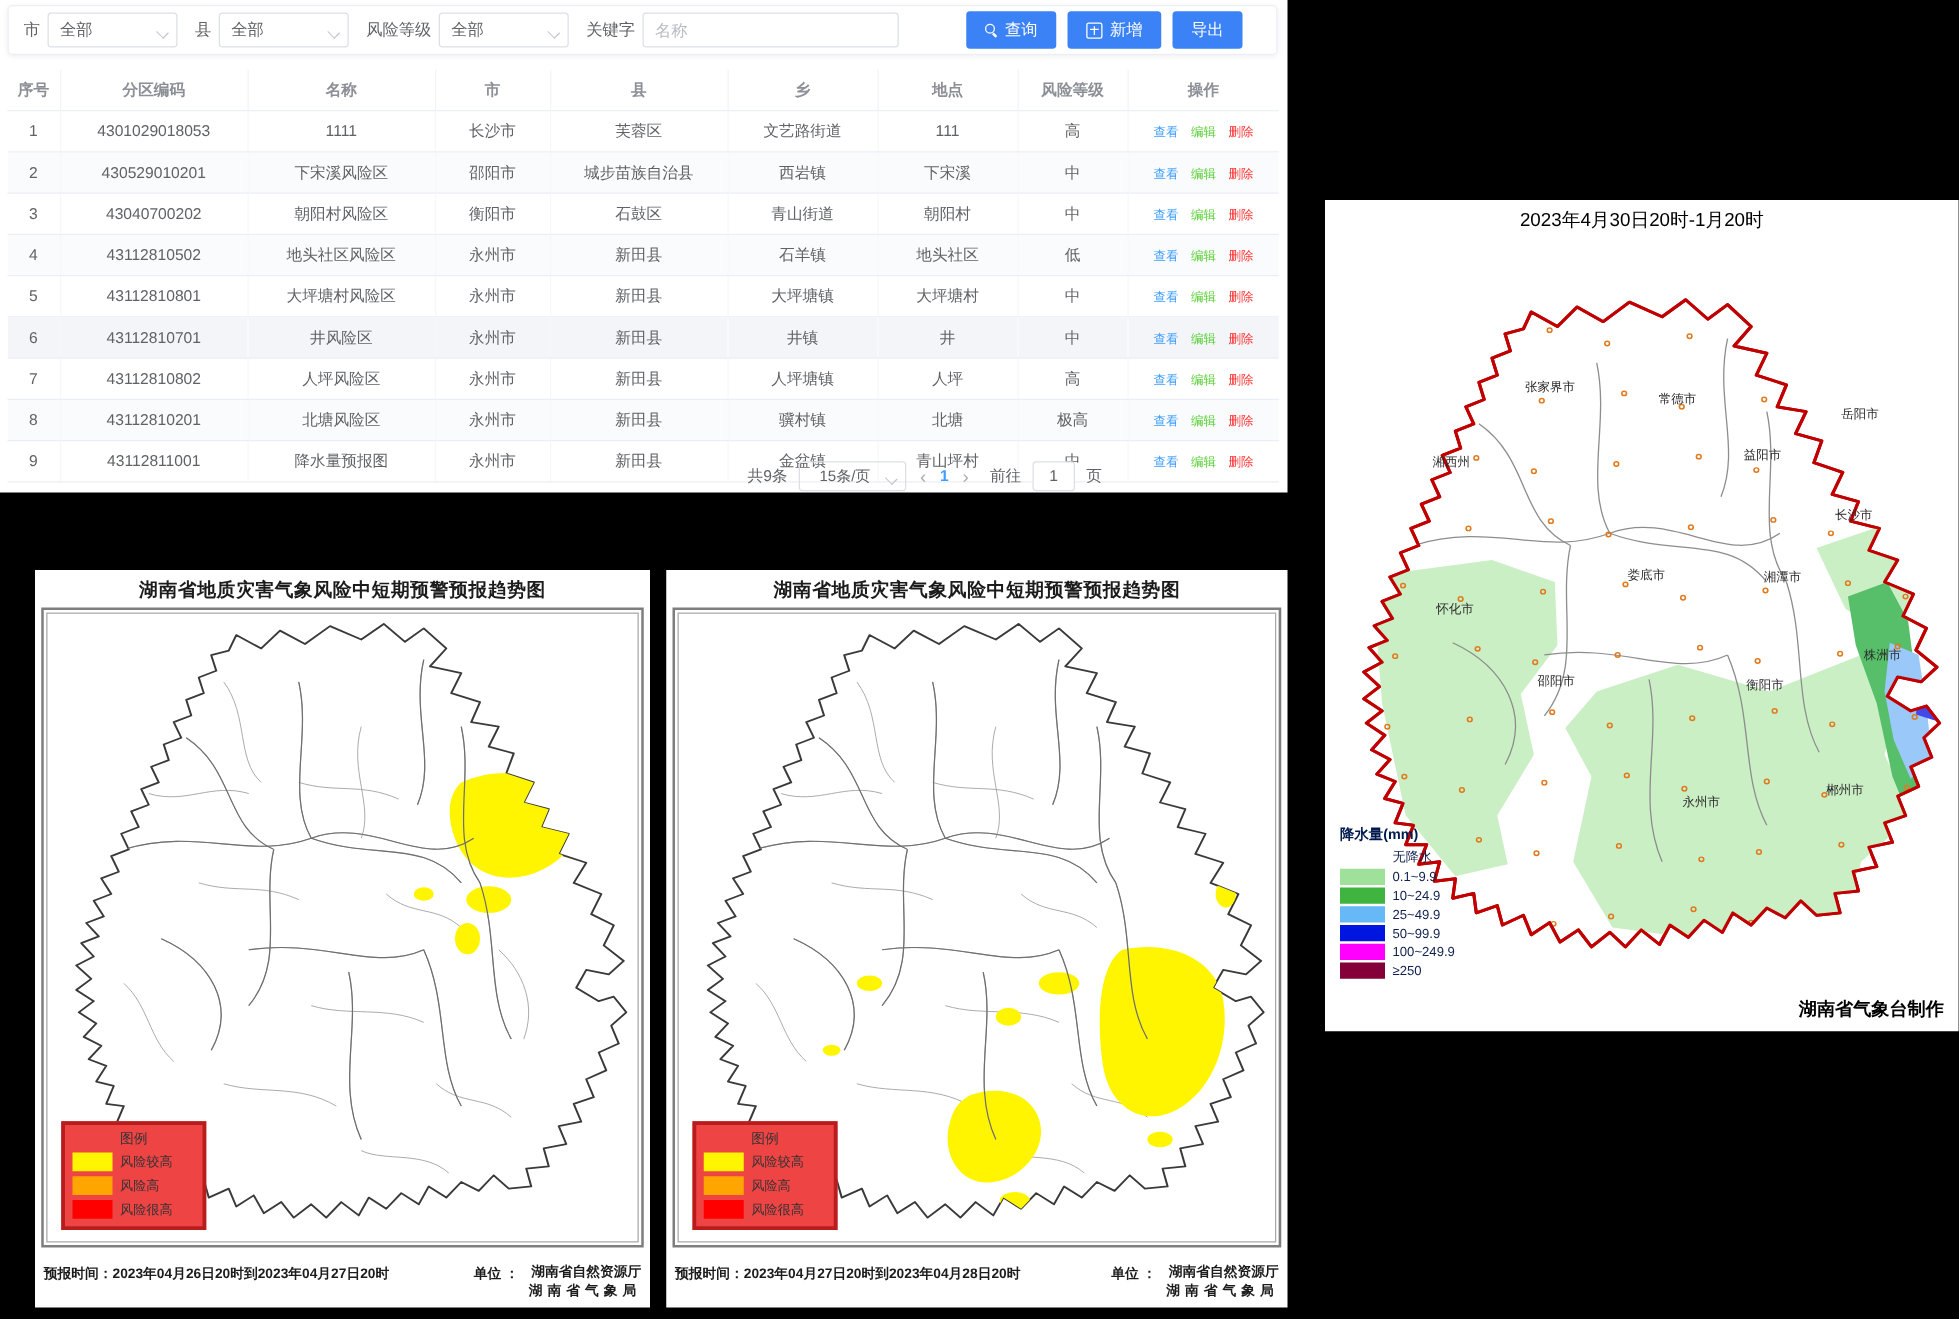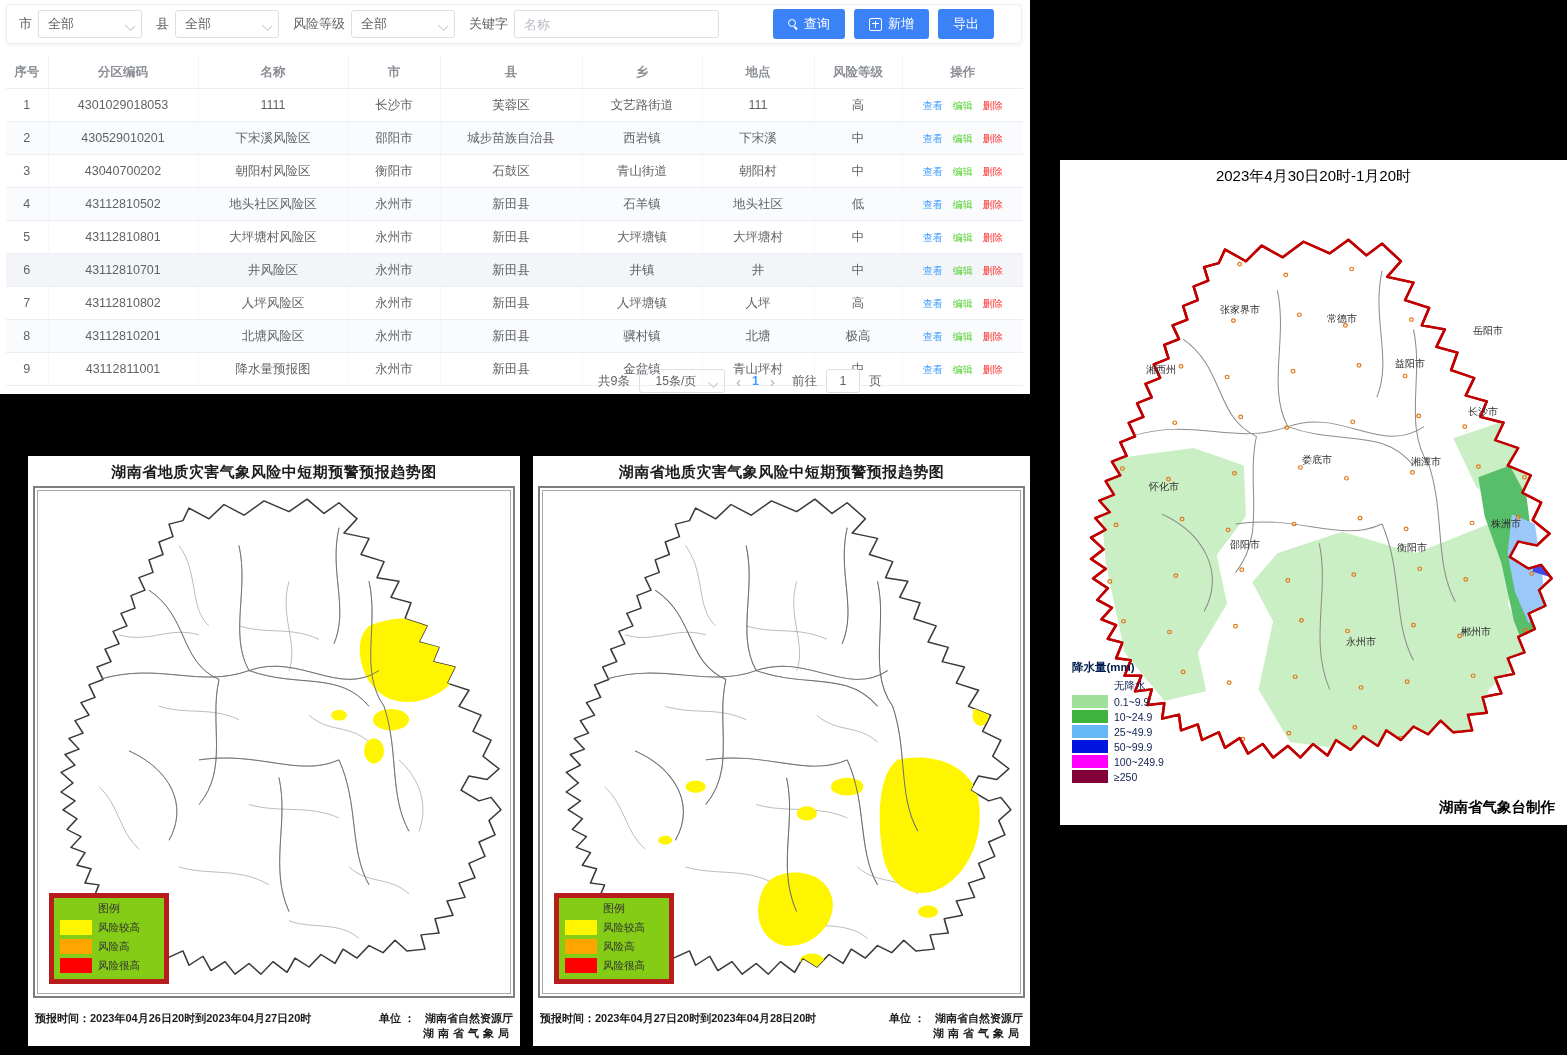--- a/index.html
+++ b/index.html
@@ -39,21 +39,21 @@
   .pg-arrow{color:#a9adb5;font-size:15px;cursor:pointer;padding:0 2px;background:none;border:none;line-height:1;}
   .pg-cur{color:#409eff;font-weight:700;cursor:pointer;}
   .goto-input{width:34px;height:24px;border:1px solid #dcdfe6;border-radius:3px;text-align:center;font-size:12.5px;color:#606266;box-sizing:border-box;outline:none;}
   
   .riskmap{width:492px;height:590px;}
   #map1{left:28px;top:456px;}
   #map2{left:533px;top:456px;width:497px;}
   .map-title{text-align:center;font-size:15px;font-weight:700;color:#1c1c1c;padding-top:7px;letter-spacing:.5px;}
   .map-box{position:absolute;left:5px;right:5px;top:30px;bottom:48px;border:2px solid #7e7e7e;box-shadow:inset 0 0 0 2px #fff,inset 0 0 0 3px #a8a8a8;background:#fff;}
   .map-svg{position:absolute;left:4px;top:4px;width:calc(100% - 8px);height:calc(100% - 8px);}
-  .legend{position:absolute;left:14px;bottom:12px;width:98px;background:#84cc16;border:5px solid #b91c1c;padding:3px 6px 6px;z-index:2;}
+  .legend{position:absolute;left:14px;bottom:12px;width:98px;background:#ef4444;border:3px solid #b91c1c;padding:3px 6px 6px;z-index:2;}
   .legend-title{text-align:center;font-size:11px;color:#333;margin-bottom:2px;}
   .legend-item{display:flex;align-items:center;gap:6px;margin-top:4px;}
   .legend-swatch{width:32px;height:15px;flex:none;}
   .legend-label{font-size:10.5px;color:#333;white-space:nowrap;}
   .map-footer{position:absolute;left:7px;right:7px;bottom:5px;display:flex;justify-content:space-between;align-items:flex-start;
     font-size:11px;font-weight:700;color:#1c1c1c;}
   .unit-wrap{display:flex;gap:8px;}
   .unit-lines{text-align:right;line-height:1.35;}
   .unit-l2{letter-spacing:4px;}
   

